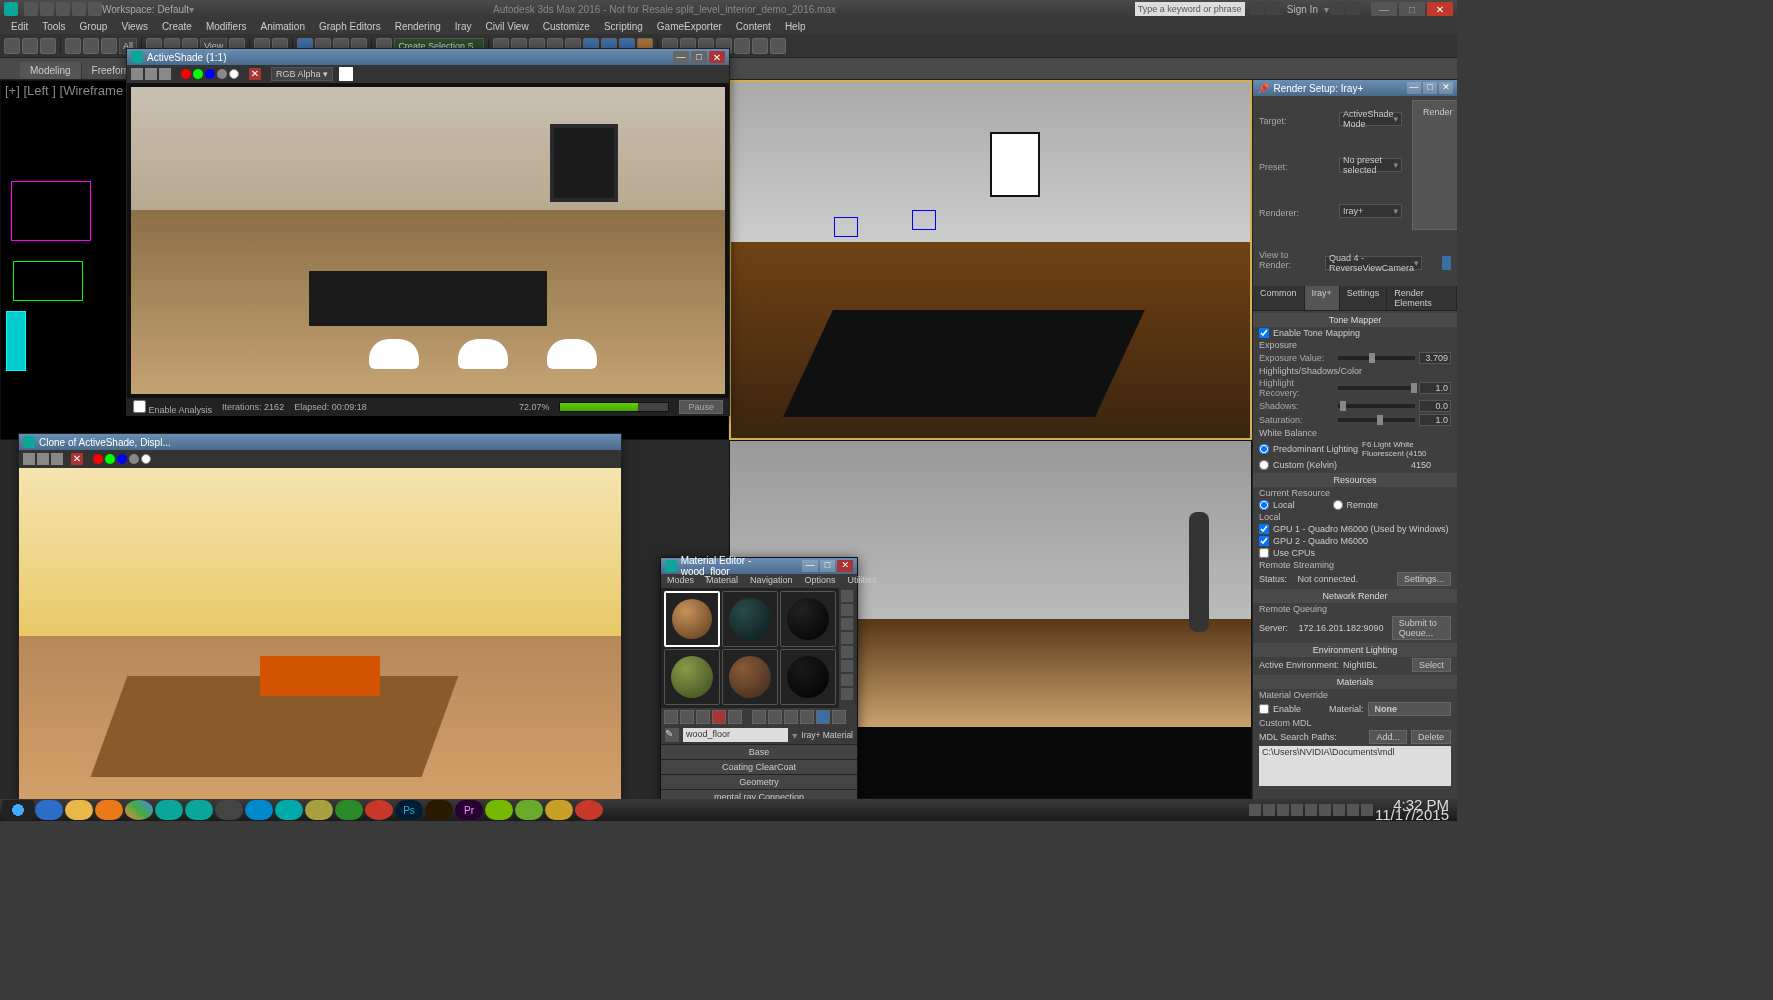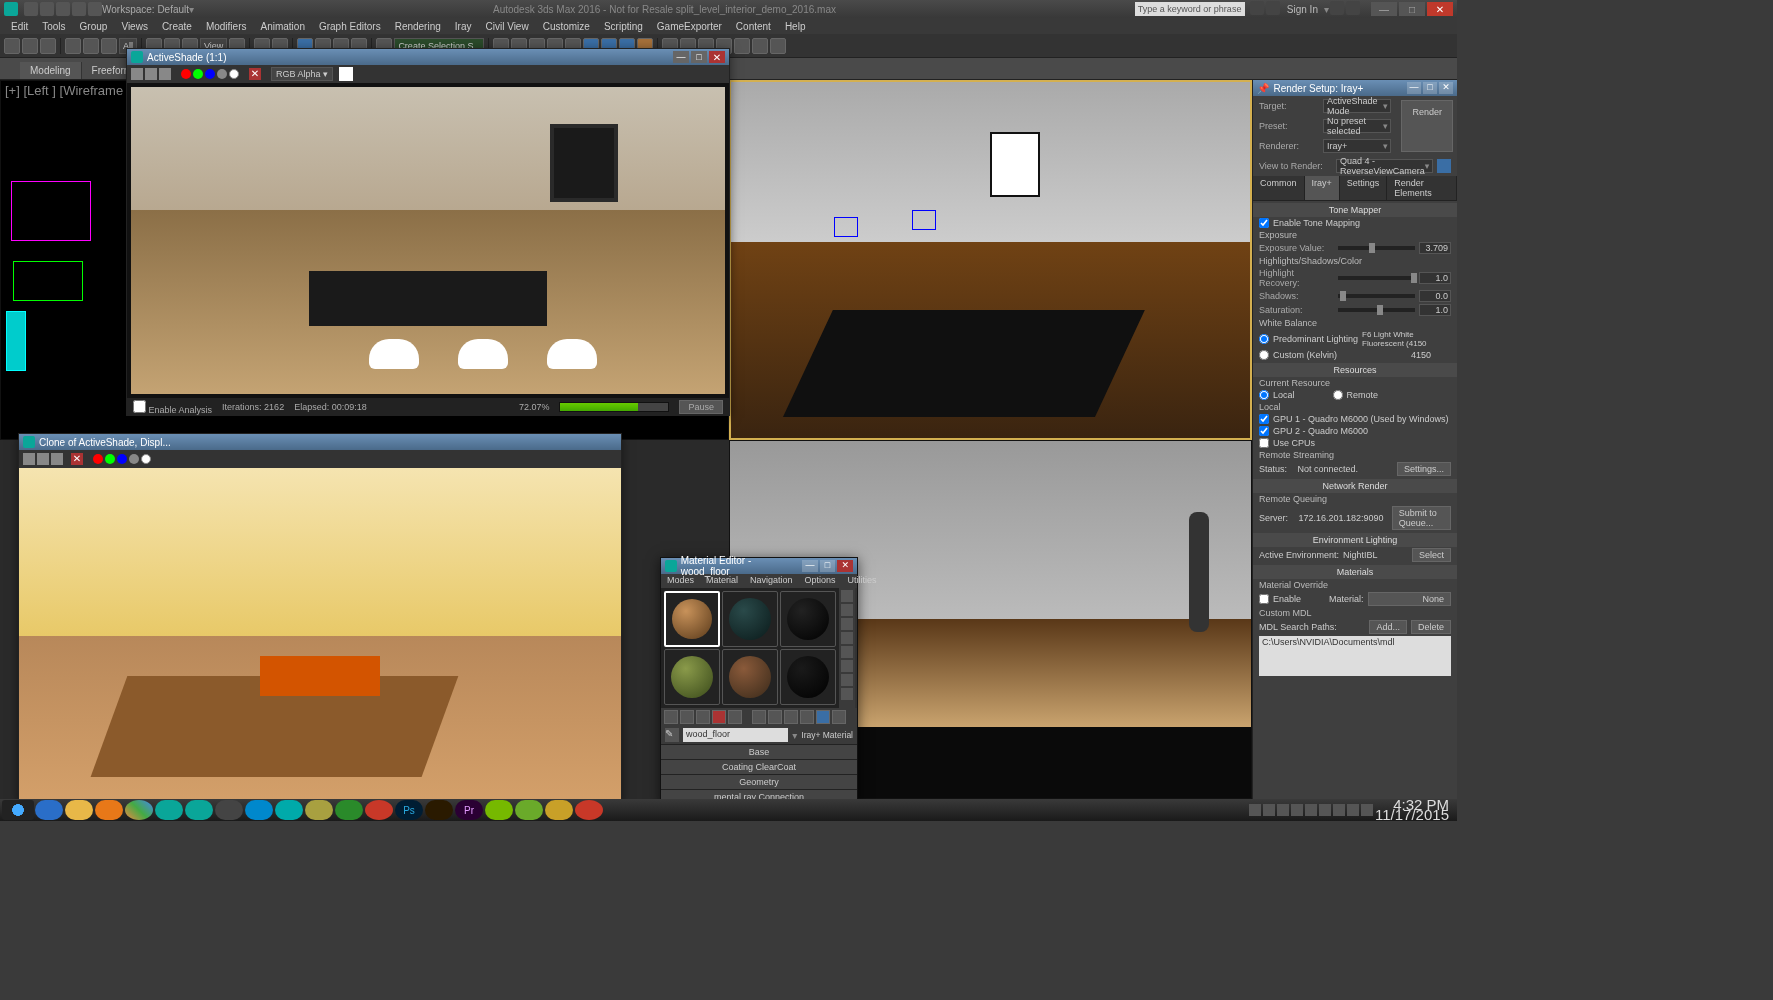--- a/index.html
+++ b/index.html
@@ -55,21 +55,21 @@
 
 .progress-strip { height: 18px; background: #222; display: flex; align-items: center; font-size: 9px; color: #aaa; padding: 0 6px; gap: 10px; }
 .progress-strip .pbar { width: 110px; height: 10px; background: #444; border: 1px solid #111; position: relative; }
 .progress-strip .pbar .fill { position: absolute; inset: 0; width: 72%; background: linear-gradient(#6c0,#4a0); }
 .progress-strip .btn { background: #555; padding: 1px 8px; border: 1px solid #666; margin-left: auto; }
 
 .render-panel { position: absolute; right: 0; top: 0; width: 205px; bottom: 0; background: #3f3f3f; border-left: 1px solid #222; font-size: 9px; color: #ccc; overflow-y: auto; }
 .render-panel .rp-title { height: 16px; background: linear-gradient(#6a8fb5,#4a6a8a); color: #fff; font-size: 10px; display: flex; align-items: center; padding: 0 4px; }
 .render-panel .rp-title .spacer { flex: 1; }
 .render-panel .rp-title .wbtn { width: 14px; height: 12px; background: rgba(255,255,255,0.2); margin-left: 2px; font-size: 9px; text-align: center; }
-.render-panel .row { display: flex; align-items: center; padding: 3px 6px; gap: 4px; }
+.render-panel .row { display: flex; align-items: flex-end; padding: 16px 6px; gap: 20px; }
 .render-panel .row label { width: 60px; color: #aaa; }
 .render-panel .row .drop { flex: 1; background: #333; border: 1px solid #555; padding: 1px 3px; height: 14px; display: flex; align-items: center; justify-content: space-between; }
 .render-panel .row .drop::after { content: "▾"; color: #888; }
 .render-panel .big-btn { background: #555; padding: 6px 10px; border: 1px solid #666; text-align: center; }
 .render-panel .tabs { display: flex; background: #333; border-bottom: 1px solid #222; }
 .render-panel .tabs div { padding: 2px 7px; border-right: 1px solid #222; font-size: 9px; }
 .render-panel .tabs .active { background: #555; }
 .render-panel .section-title { background: #4a4a4a; text-align: center; padding: 2px; color: #ddd; margin-top: 2px; }
 .render-panel .slider-row { display: flex; align-items: center; padding: 1px 6px; gap: 4px; }
 .render-panel .slider-row label { width: 75px; color: #aaa; font-size: 9px; }
@@ -360,21 +360,21 @@
         <div class="btn-sm">Select</div>
       </div>
 
     <div class="section-title">Materials</div>
     <div class="chk-row" style="color:#bbb;">Material Override</div>
     <div class="chk-row">
         <input type="checkbox" style="">
         <span>Enable</span>
         <span style="width:20px;"></span>
         <span>Material:</span>
-        <div class="btn-sm" style="flex:1;text-align:right;">None</div>
+        <div class="btn-sm" style="flex:1;text-align:left;font-weight:bold;">None</div>
       </div>
     <div class="chk-row" style="color:#bbb;">Custom MDL</div>
     <div class="chk-row">
         <span>MDL Search Paths:</span>
         <div style="flex:1"></div>
         <div class="btn-sm">Add...</div>
         <div class="btn-sm">Delete</div>
       </div>
     <div class="chk-row">
         <div class="text-field" style="height:40px;align-items:flex-start;">C:\Users\NVIDIA\Documents\mdl</div>

